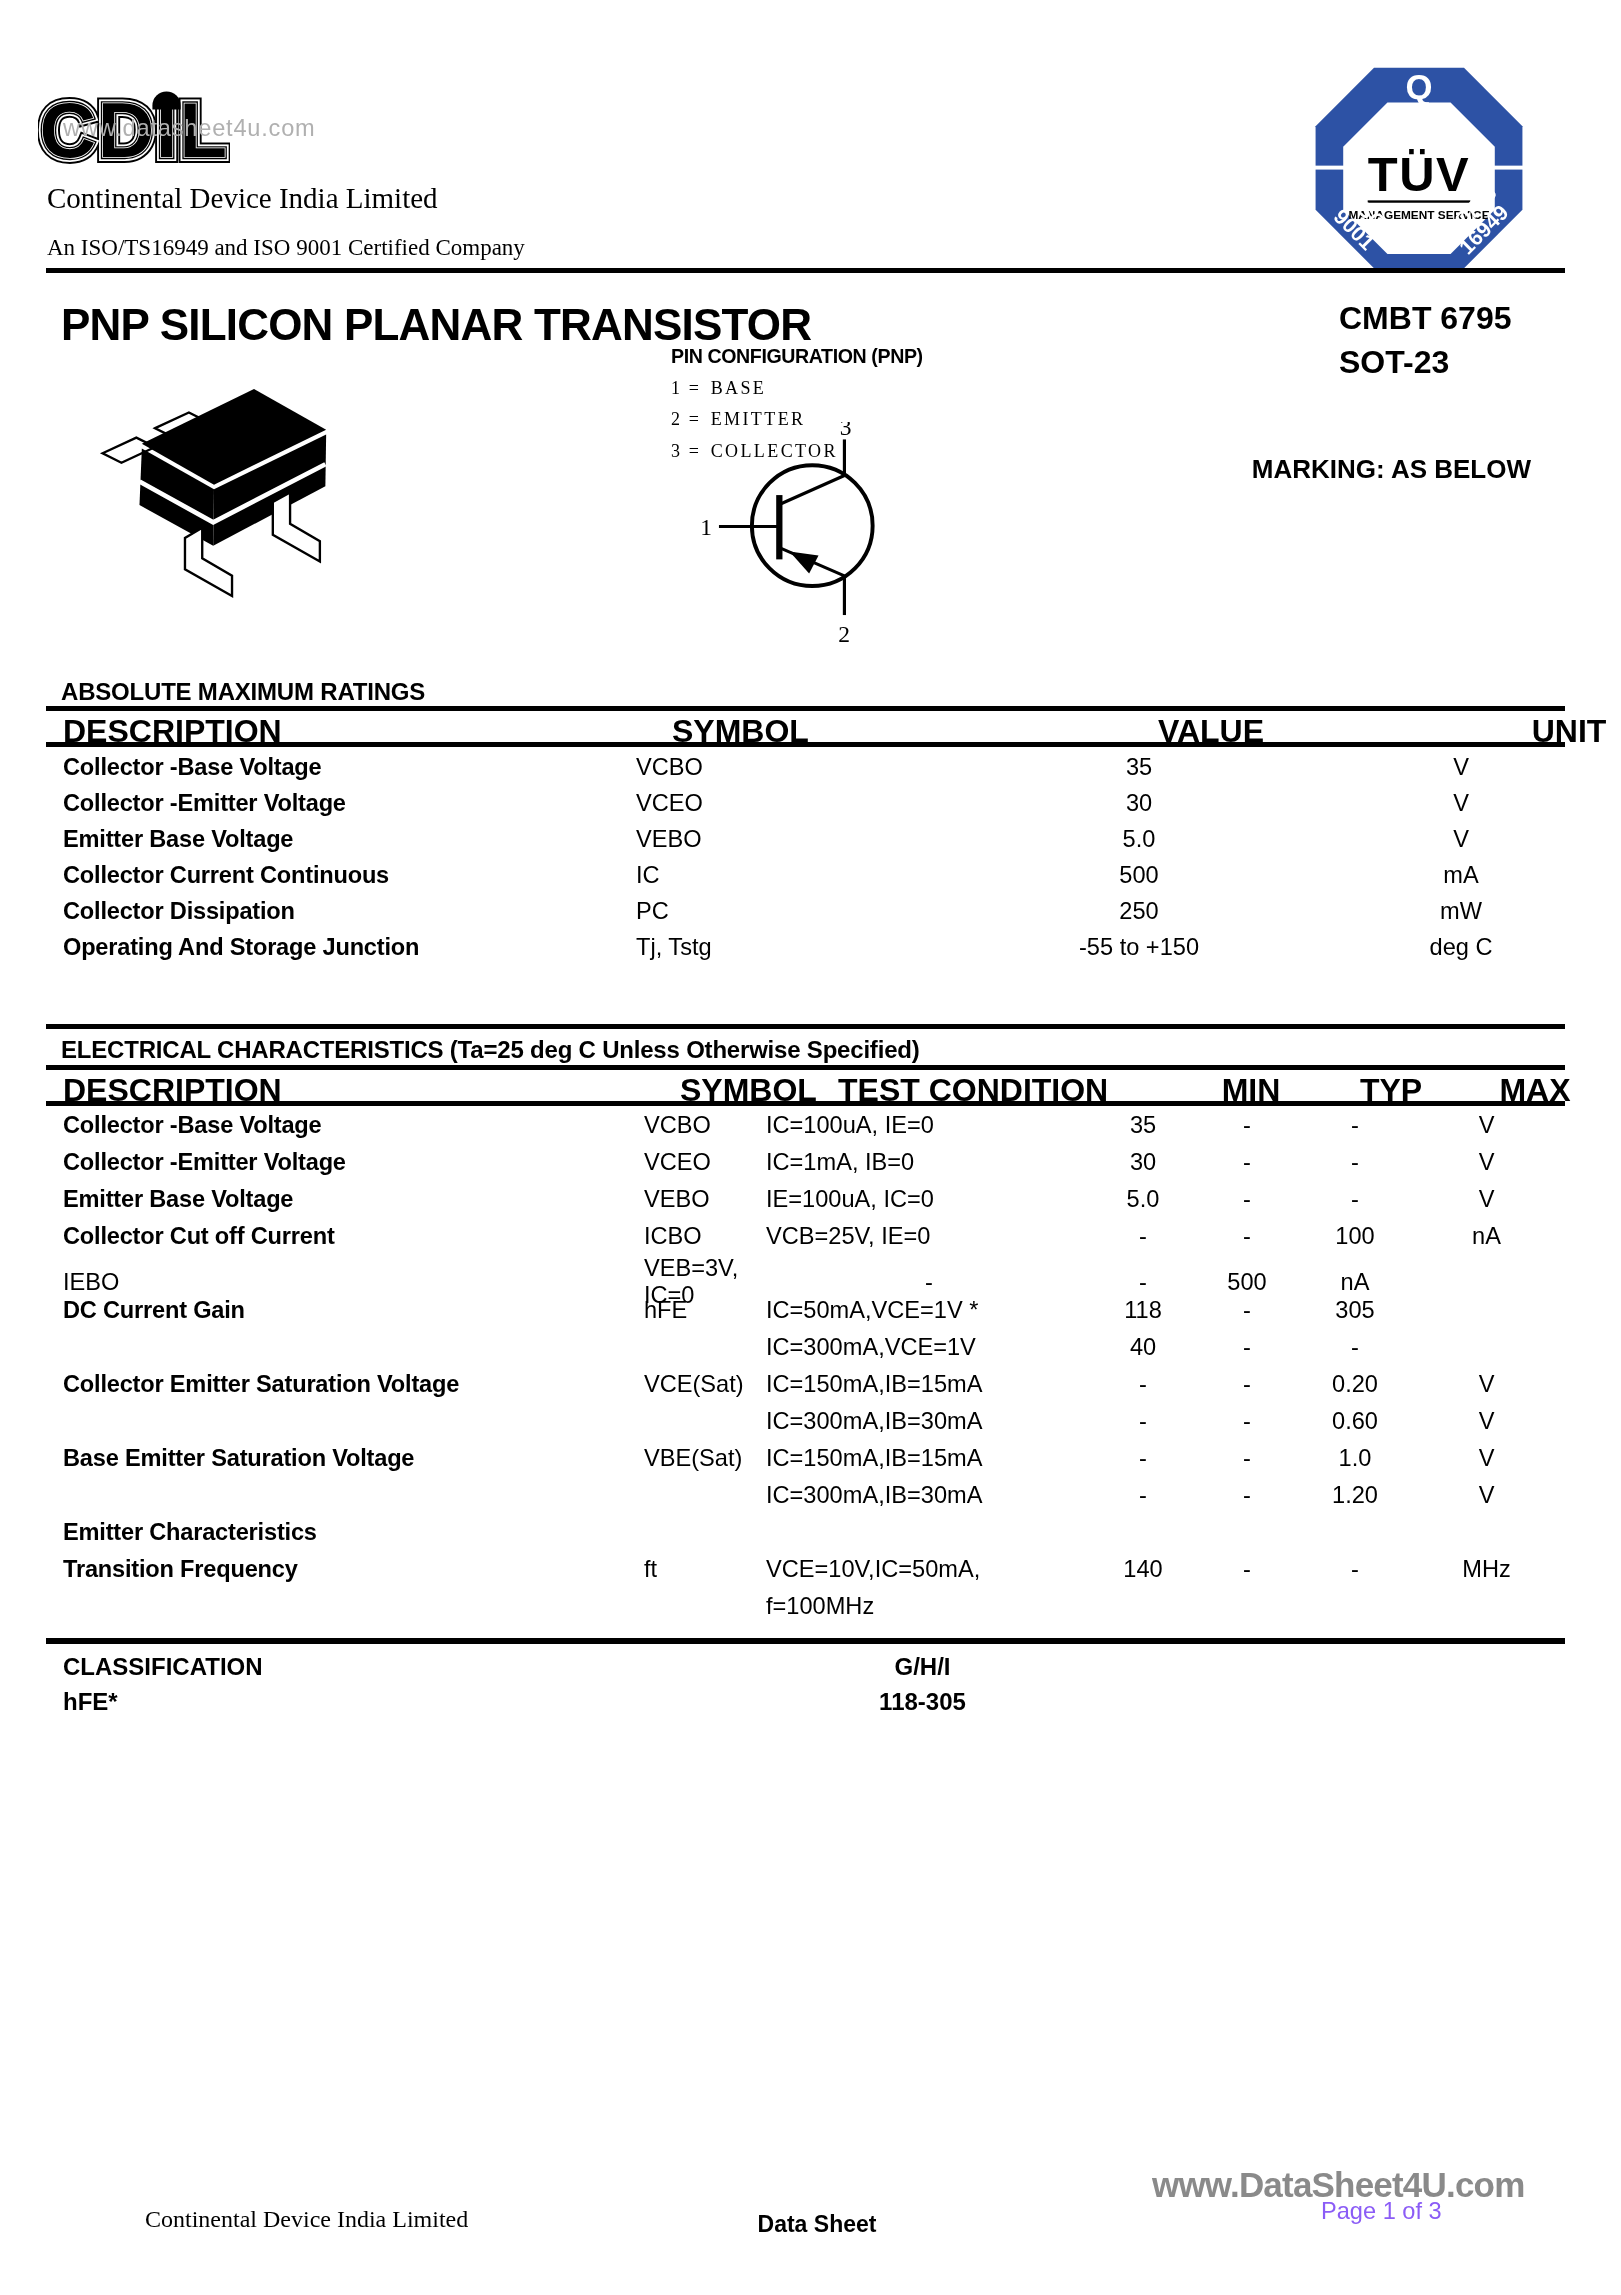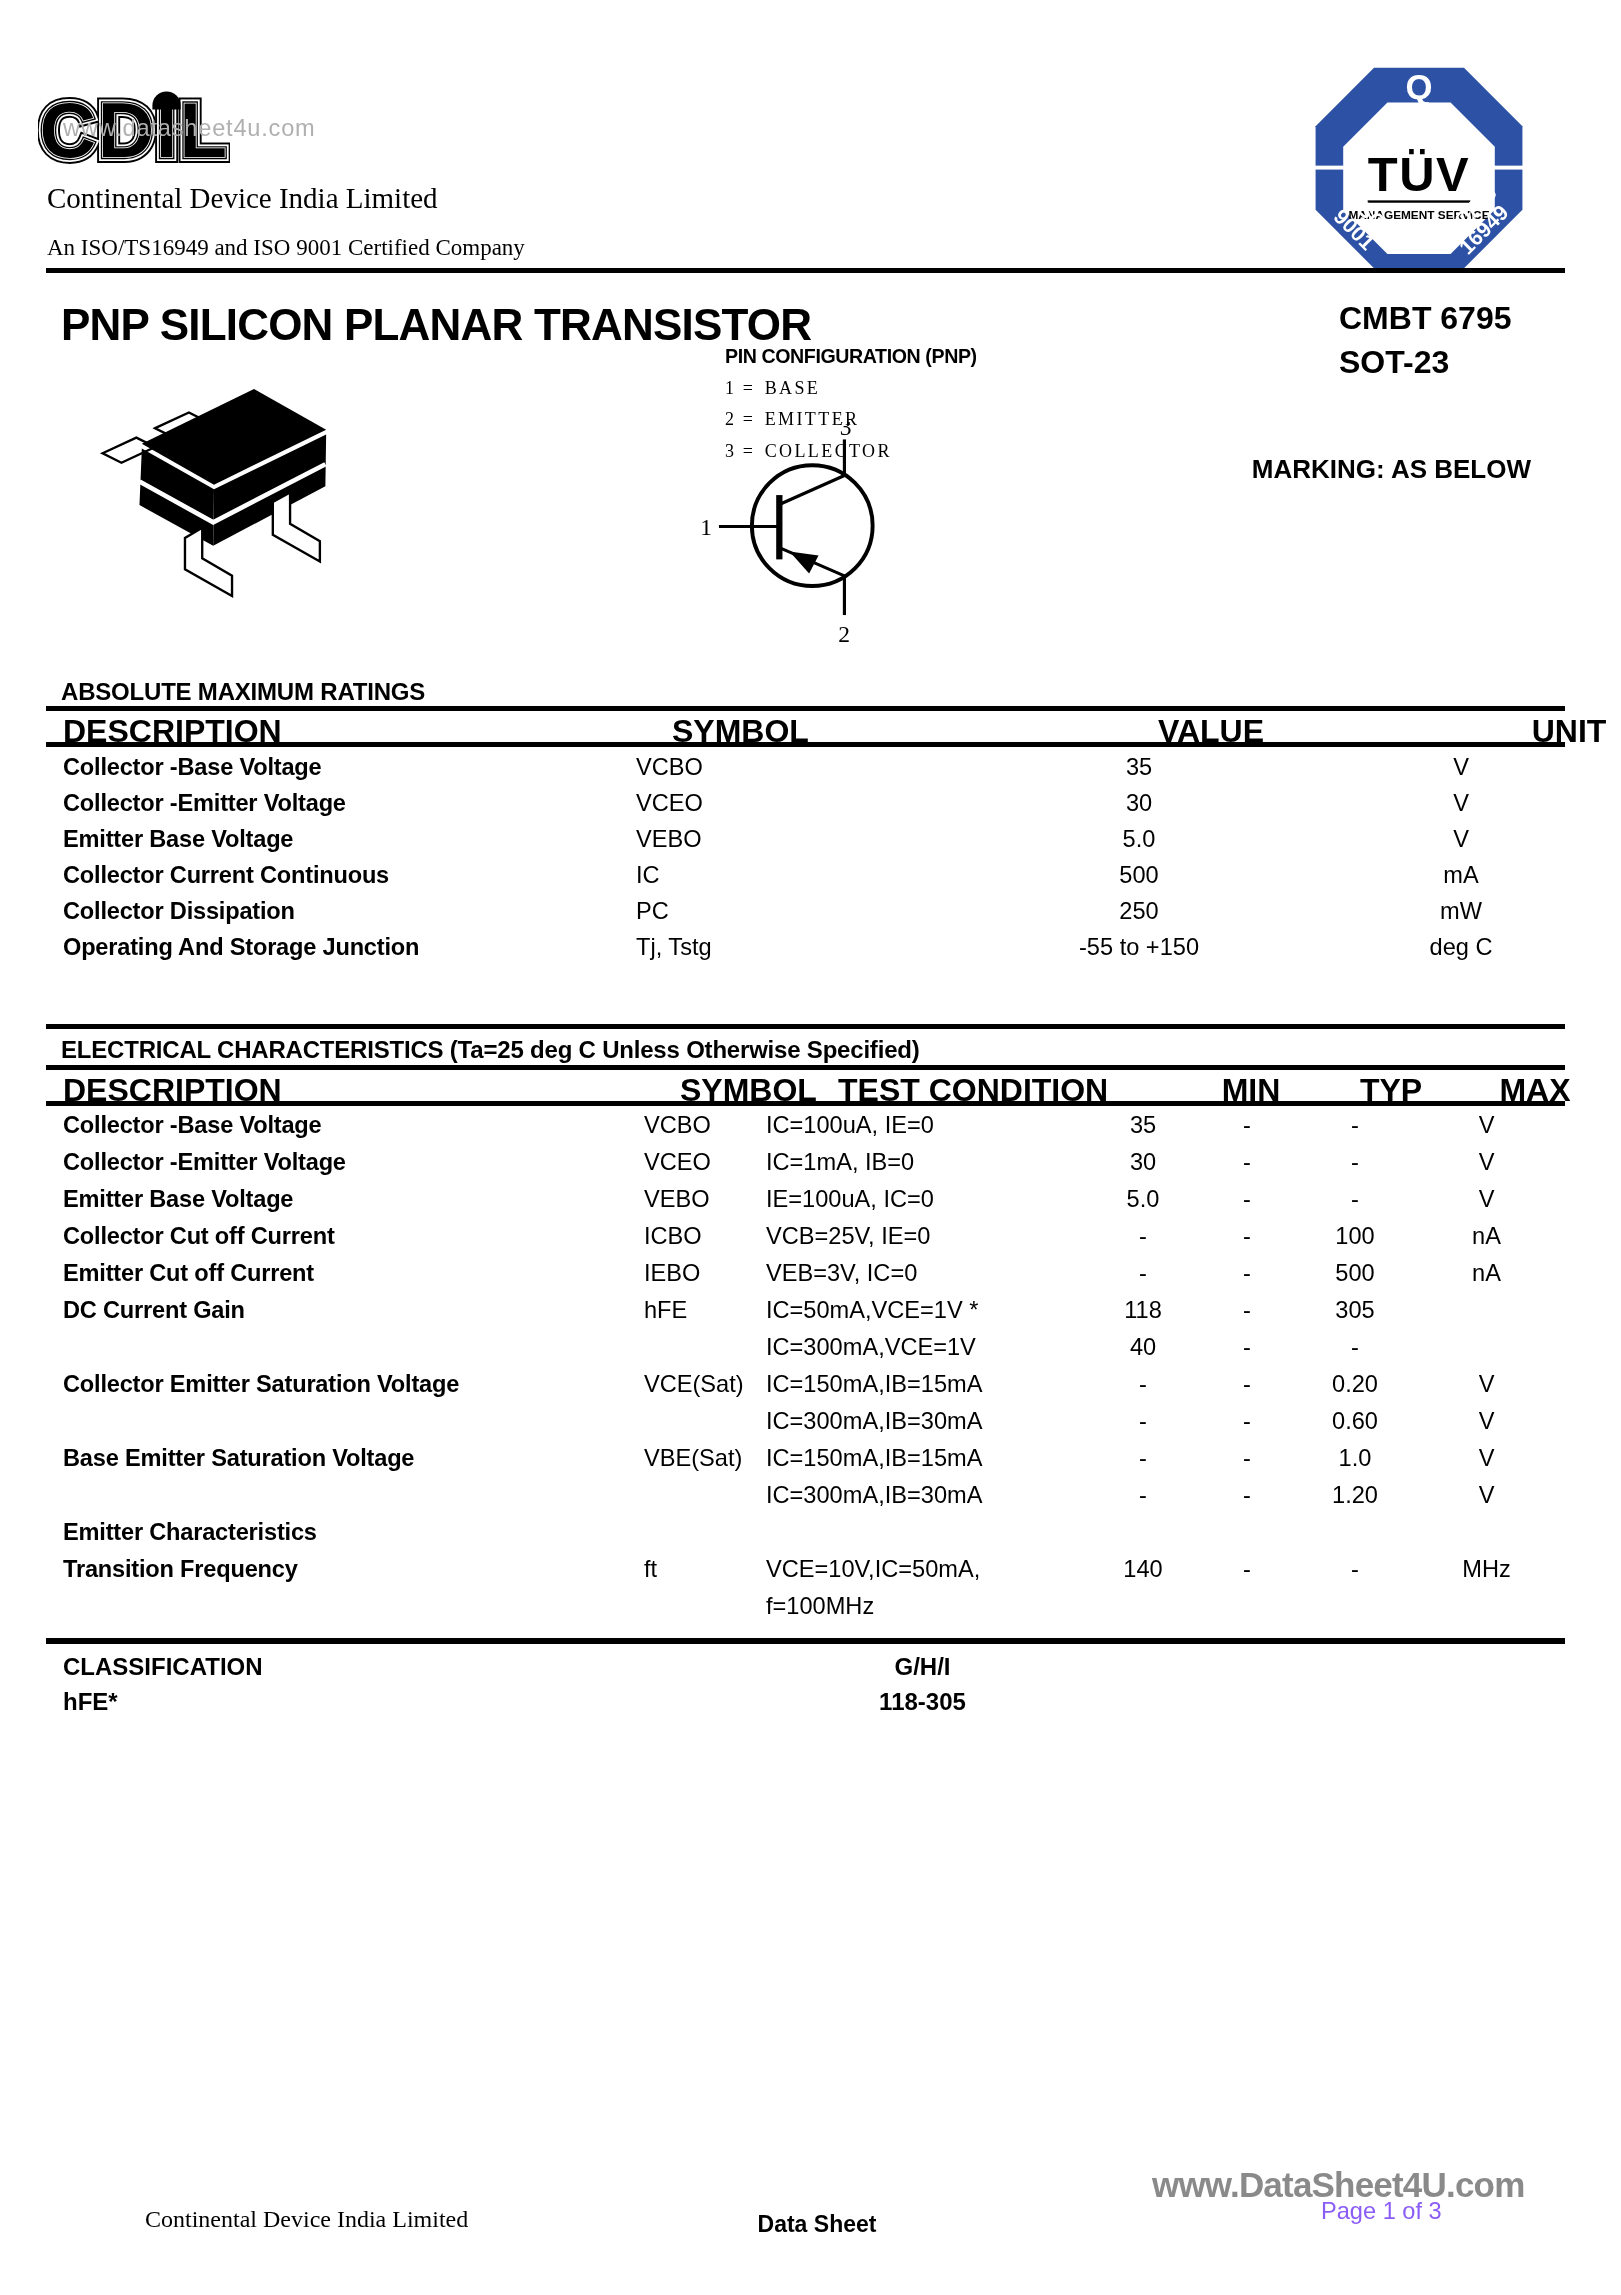--- a/index.html
+++ b/index.html
@@ -17,21 +17,21 @@
   #top-watermark{left:63px;top:115px;font-size:23.6px;letter-spacing:0.8px;z-index:5;}
   #company-name{left:47px;top:182px;font-size:29px;}
   #certification{left:47px;top:235px;font-size:23px;}
   #tuv-badge{position:absolute;left:1314px;top:66px;width:210px;height:204px;}
   
   #doc-title{left:61px;top:300px;font-size:44px;letter-spacing:-0.8px;}
   #part-number{left:1339px;top:300px;font-size:32px;}
   #package-name{left:1339px;top:344px;font-size:32px;}
   #marking-note{left:1209px;top:454px;width:322px;font-size:26px;text-align:right;}
   
-  #pin-config{left:725px;top:345px;}
+  #pin-config{left:671px;top:345px;}
   #pin-config .pc-head{font-size:19.6px;font-weight:bold;letter-spacing:-0.4px;}
   .pin-line{font-family:"Liberation Serif",serif;font-size:18px;margin-top:10.2px;letter-spacing:0.8px;}
   .pin-line .eq{display:inline-block;margin:0 11px 0 7.9px;}
   .pin-line .pname{letter-spacing:2.4px;}
   #pkg-svg{position:absolute;left:67px;top:367px;width:283px;height:251px;}
   #sym-svg{position:absolute;left:697px;top:422px;width:207px;height:223px;}
   
   .sec-head{font-size:24px;font-weight:bold;letter-spacing:-0.2px;}
   .amr-grid{display:grid;grid-template-columns:573px 283px 440px 204px;}
   .ec-grid{display:grid;grid-template-columns:581px 122px 326px 102px 106px 110px 153px;}
@@ -228,21 +228,20 @@
   <div class="ec-grid trow">
     <div class="d">Collector Cut off Current</div>
     <div>ICBO</div>
     <div>VCB=25V, IE=0</div>
     <div class="ctr">-</div>
     <div class="ctr">-</div>
     <div class="ctr">100</div>
     <div class="ctr">nA</div>
   </div>
   <div class="ec-grid trow">
-    <div class="d">Emitter Cut off Current</div>
     <div>IEBO</div>
     <div>VEB=3V, IC=0</div>
     <div class="ctr">-</div>
     <div class="ctr">-</div>
     <div class="ctr">500</div>
     <div class="ctr">nA</div>
   </div>
   <div class="ec-grid trow">
     <div class="d">DC Current Gain</div>
     <div>hFE</div>

